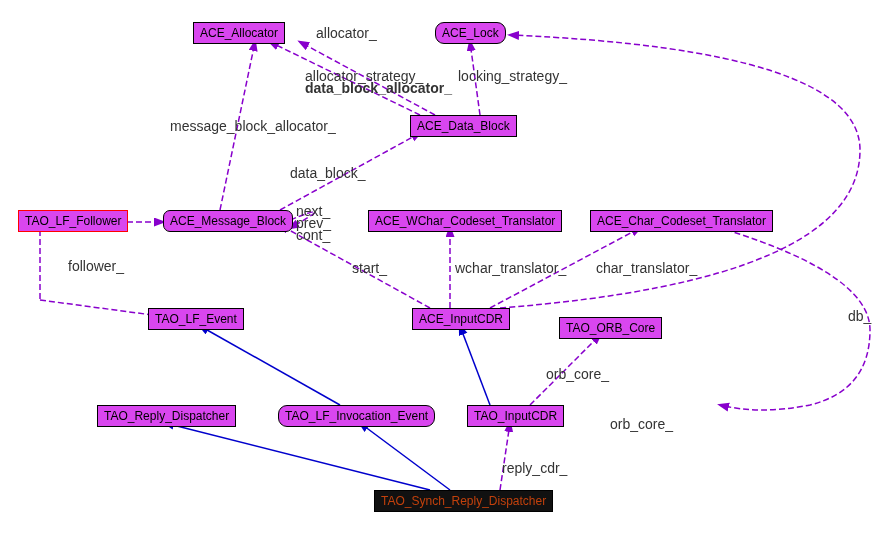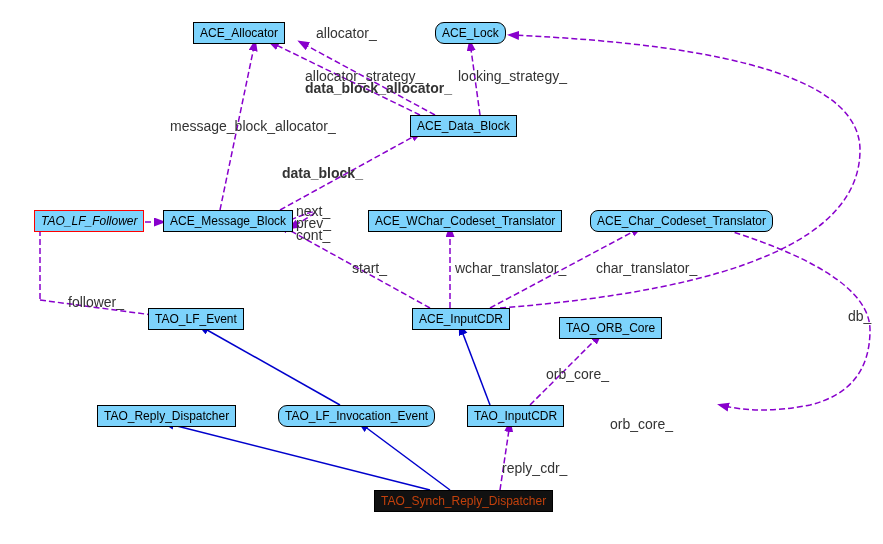--- a/index.html
+++ b/index.html
@@ -13,21 +13,21 @@
       position: relative;
     }
     .diagram {
       position: relative;
       width: 883px;
       height: 544px;
     }
     .node {
       position: absolute;
       border: 1px solid #000;
-      background: #7dd3fc;
+      background: #d946ef;
       padding: 3px 6px;
       white-space: nowrap;
       font-size: 12px;
       text-align: center;
     }
     .node.red-border {
       border-color: red;
     }
     .node.dark-bg {
       background: #111;
@@ -97,42 +97,42 @@
     <line x1="40" y1="300" x2="160" y2="316" stroke="#8800cc" stroke-width="1.5" stroke-dasharray="6,3" marker-end="url(#arrow-purple)"></line>
 
     <path d="M 700 222 Q 870 270 870 330 Q 870 390 810 405 Q 760 415 720 405" fill="none" stroke="#8800cc" stroke-width="1.5" stroke-dasharray="6,3" marker-end="url(#arrow-purple)"></path>
 
     <path d="M 500 308 Q 860 280 860 150 Q 860 50 510 35" fill="none" stroke="#8800cc" stroke-width="1.5" stroke-dasharray="6,3" marker-end="url(#arrow-purple)"></path>
   </svg>
 
   <div class="node" style="left:193px;top:22px;">ACE_Allocator</div>
   <div class="node" style="left:435px;top:22px;border-radius:9px;">ACE_Lock</div>
   <div class="node" style="left:410px;top:115px;">ACE_Data_Block</div>
-  <div class="node red-border" style="left:34px;top:210px;font-style:italic;">TAO_LF_Follower</div>
-  <div class="node" style="left:163px;top:210px;">ACE_Message_Block</div>
+  <div class="node red-border" style="left:18px;top:210px;">TAO_LF_Follower</div>
+  <div class="node" style="left:163px;top:210px;border-radius:7px;">ACE_Message_Block</div>
   <div class="node" style="left:368px;top:210px;">ACE_WChar_Codeset_Translator</div>
-  <div class="node" style="left:590px;top:210px;border-radius:8px;">ACE_Char_Codeset_Translator</div>
+  <div class="node" style="left:590px;top:210px;">ACE_Char_Codeset_Translator</div>
   <div class="node" style="left:148px;top:308px;">TAO_LF_Event</div>
   <div class="node" style="left:412px;top:308px;">ACE_InputCDR</div>
   <div class="node" style="left:559px;top:317px;">TAO_ORB_Core</div>
   <div class="node" style="left:97px;top:405px;">TAO_Reply_Dispatcher</div>
   <div class="node" style="left:278px;top:405px;border-radius:9px;">TAO_LF_Invocation_Event</div>
   <div class="node" style="left:467px;top:405px;">TAO_InputCDR</div>
   <div class="node dark-bg" style="left:374px;top:490px;">TAO_Synch_Reply_Dispatcher</div>
 
   <span class="edge-label" style="left:316px;top:25px;">allocator_</span>
   <span class="edge-label" style="left:305px;top:68px;text-align:center;">allocator_strategy_</span>
   <span class="edge-label" style="left:305px;top:80px;font-weight:bold;">data_block_allocator_</span>
   <span class="edge-label" style="left:458px;top:68px;">locking_strategy_</span>
   <span class="edge-label" style="left:170px;top:118px;">message_block_allocator_</span>
-  <span class="edge-label" style="left:282px;top:165px;font-weight:bold;">data_block_</span>
+  <span class="edge-label" style="left:290px;top:165px;">data_block_</span>
   <span class="edge-label" style="left:296px;top:203px;">next_</span>
   <span class="edge-label" style="left:296px;top:215px;">prev_</span>
   <span class="edge-label" style="left:296px;top:227px;">cont_</span>
-  <span class="edge-label" style="left:68px;top:258px;margin-top:36px;">follower_</span>
+  <span class="edge-label" style="left:68px;top:258px;">follower_</span>
   <span class="edge-label" style="left:352px;top:260px;">start_</span>
   <span class="edge-label" style="left:455px;top:260px;">wchar_translator_</span>
   <span class="edge-label" style="left:596px;top:260px;">char_translator_</span>
   <span class="edge-label" style="left:546px;top:366px;">orb_core_</span>
   <span class="edge-label" style="left:610px;top:416px;">orb_core_</span>
   <span class="edge-label" style="left:502px;top:460px;">reply_cdr_</span>
   <span class="edge-label" style="left:848px;top:308px;">db_</span>
 </div>
 
 </body></html>

